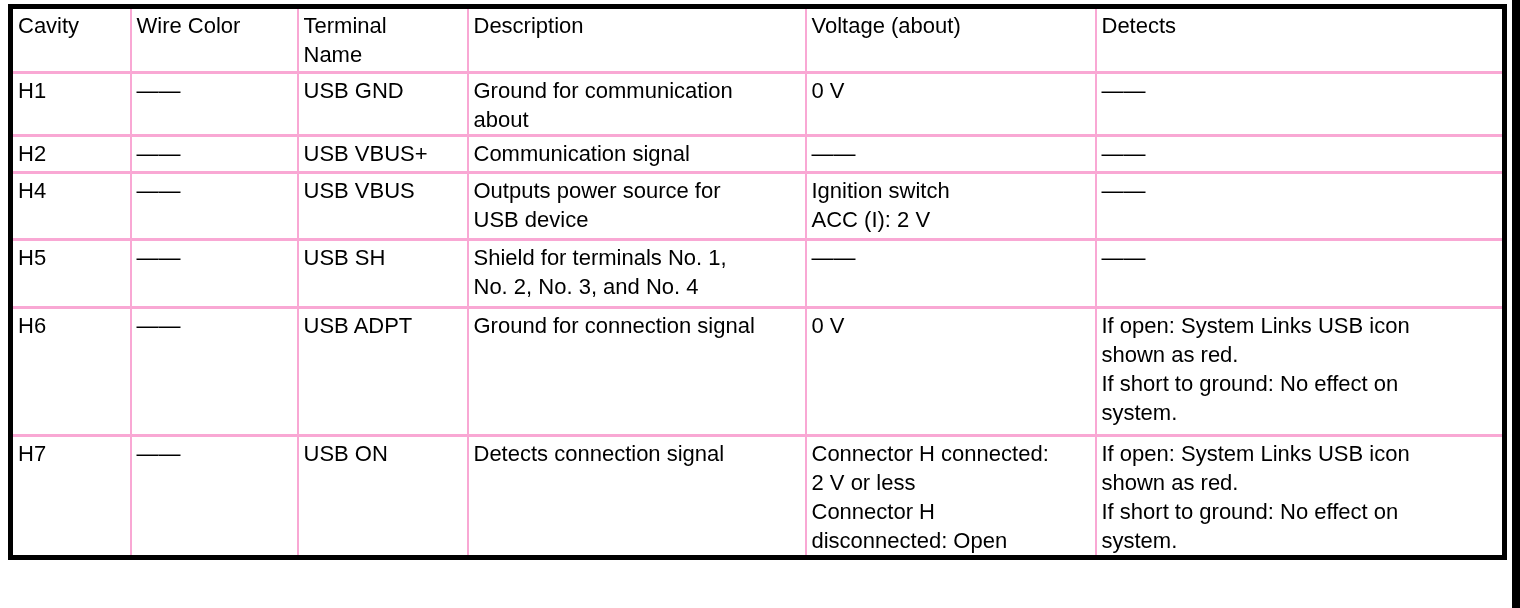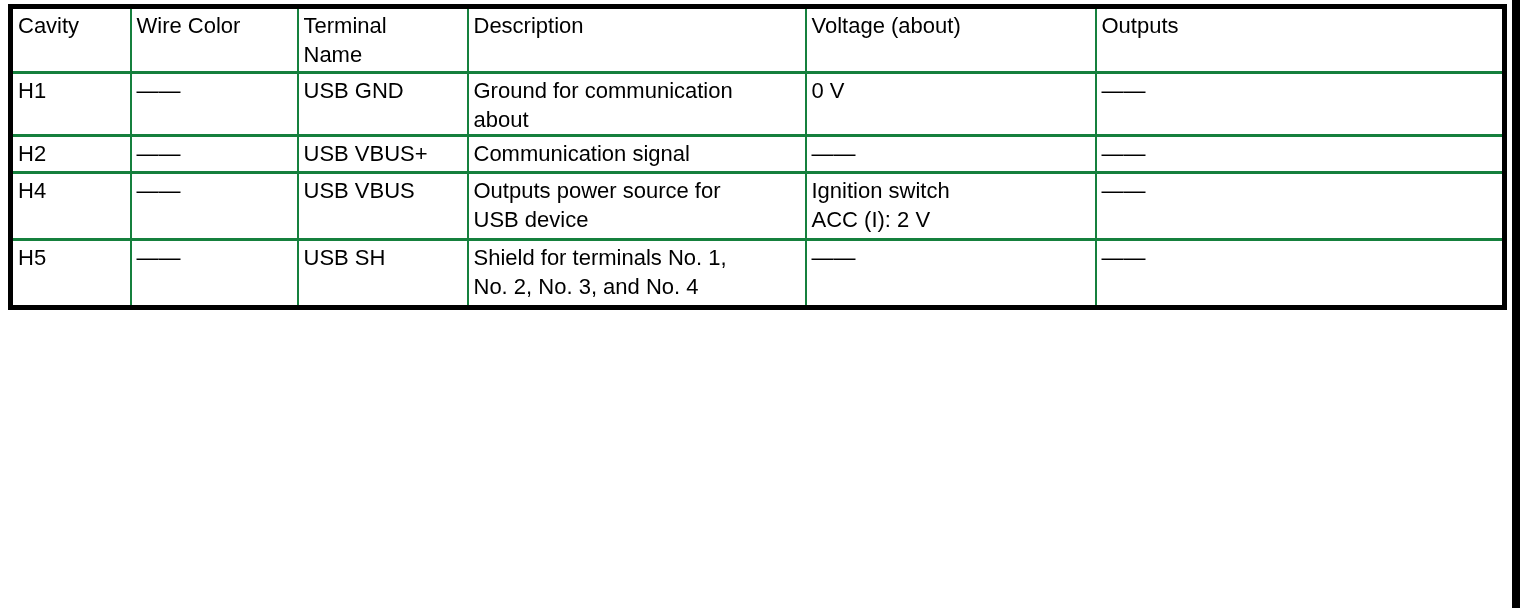--- a/index.html
+++ b/index.html
@@ -20,21 +20,21 @@
     left: 8px;
     top: 4px;
     width: 1494px;
     border-collapse: collapse;
     table-layout: fixed;
     border: 5px solid #000000;
     background: #ffffff;
   }
   .terminal-table th,
   .terminal-table td {
-    border: 2px solid #15803d;
+    border: 2px solid #f9a8d4;
     vertical-align: top;
     text-align: left;
     padding: 2px 8px 0 5px;
     font-size: 22px;
     font-weight: normal;
     line-height: 29px;
     white-space: pre-line;
     overflow: hidden;
   }
   .terminal-table tr.thick-top th,
@@ -64,21 +64,21 @@
     <col style="width:409px">
   </colgroup>
   <tbody>
     <tr style="height:66px">
       <th>Cavity</th>
       <th>Wire Color</th>
       <th>Terminal
 Name</th>
       <th>Description</th>
       <th>Voltage (about)</th>
-      <th>Outputs</th>
+      <th>Detects</th>
     </tr>
 
     <tr style="height:49px" class="thick-top">
       <td>H1</td>
       <td>——</td>
       <td>USB GND</td>
       <td>Ground for communication
 about</td>
       <td>0 V</td>
       <td>——</td>
@@ -108,17 +108,42 @@
     <tr style="height:68px" class="thick-top">
       <td>H5</td>
       <td>——</td>
       <td>USB SH</td>
       <td>Shield for terminals No. 1,
 No. 2, No. 3, and No. 4</td>
       <td>——</td>
       <td>——</td>
     </tr>
 
+    <tr style="height:128px" class="thick-top">
+      <td>H6</td>
+      <td>——</td>
+      <td>USB ADPT</td>
+      <td>Ground for connection signal</td>
+      <td>0 V</td>
+      <td>If open: System Links USB icon
+shown as red.
+If short to ground: No effect on
+system.</td>
+    </tr>
 
+    <tr style="height:121px" class="thick-top">
+      <td>H7</td>
+      <td>——</td>
+      <td>USB ON</td>
+      <td>Detects connection signal</td>
+      <td>Connector H connected:
+2 V or less
+Connector H
+disconnected: Open</td>
+      <td>If open: System Links USB icon
+shown as red.
+If short to ground: No effect on
+system.</td>
+    </tr>
   </tbody>
 </table>
 
 <div class="page-edge-line"></div>
 
 </body></html>

